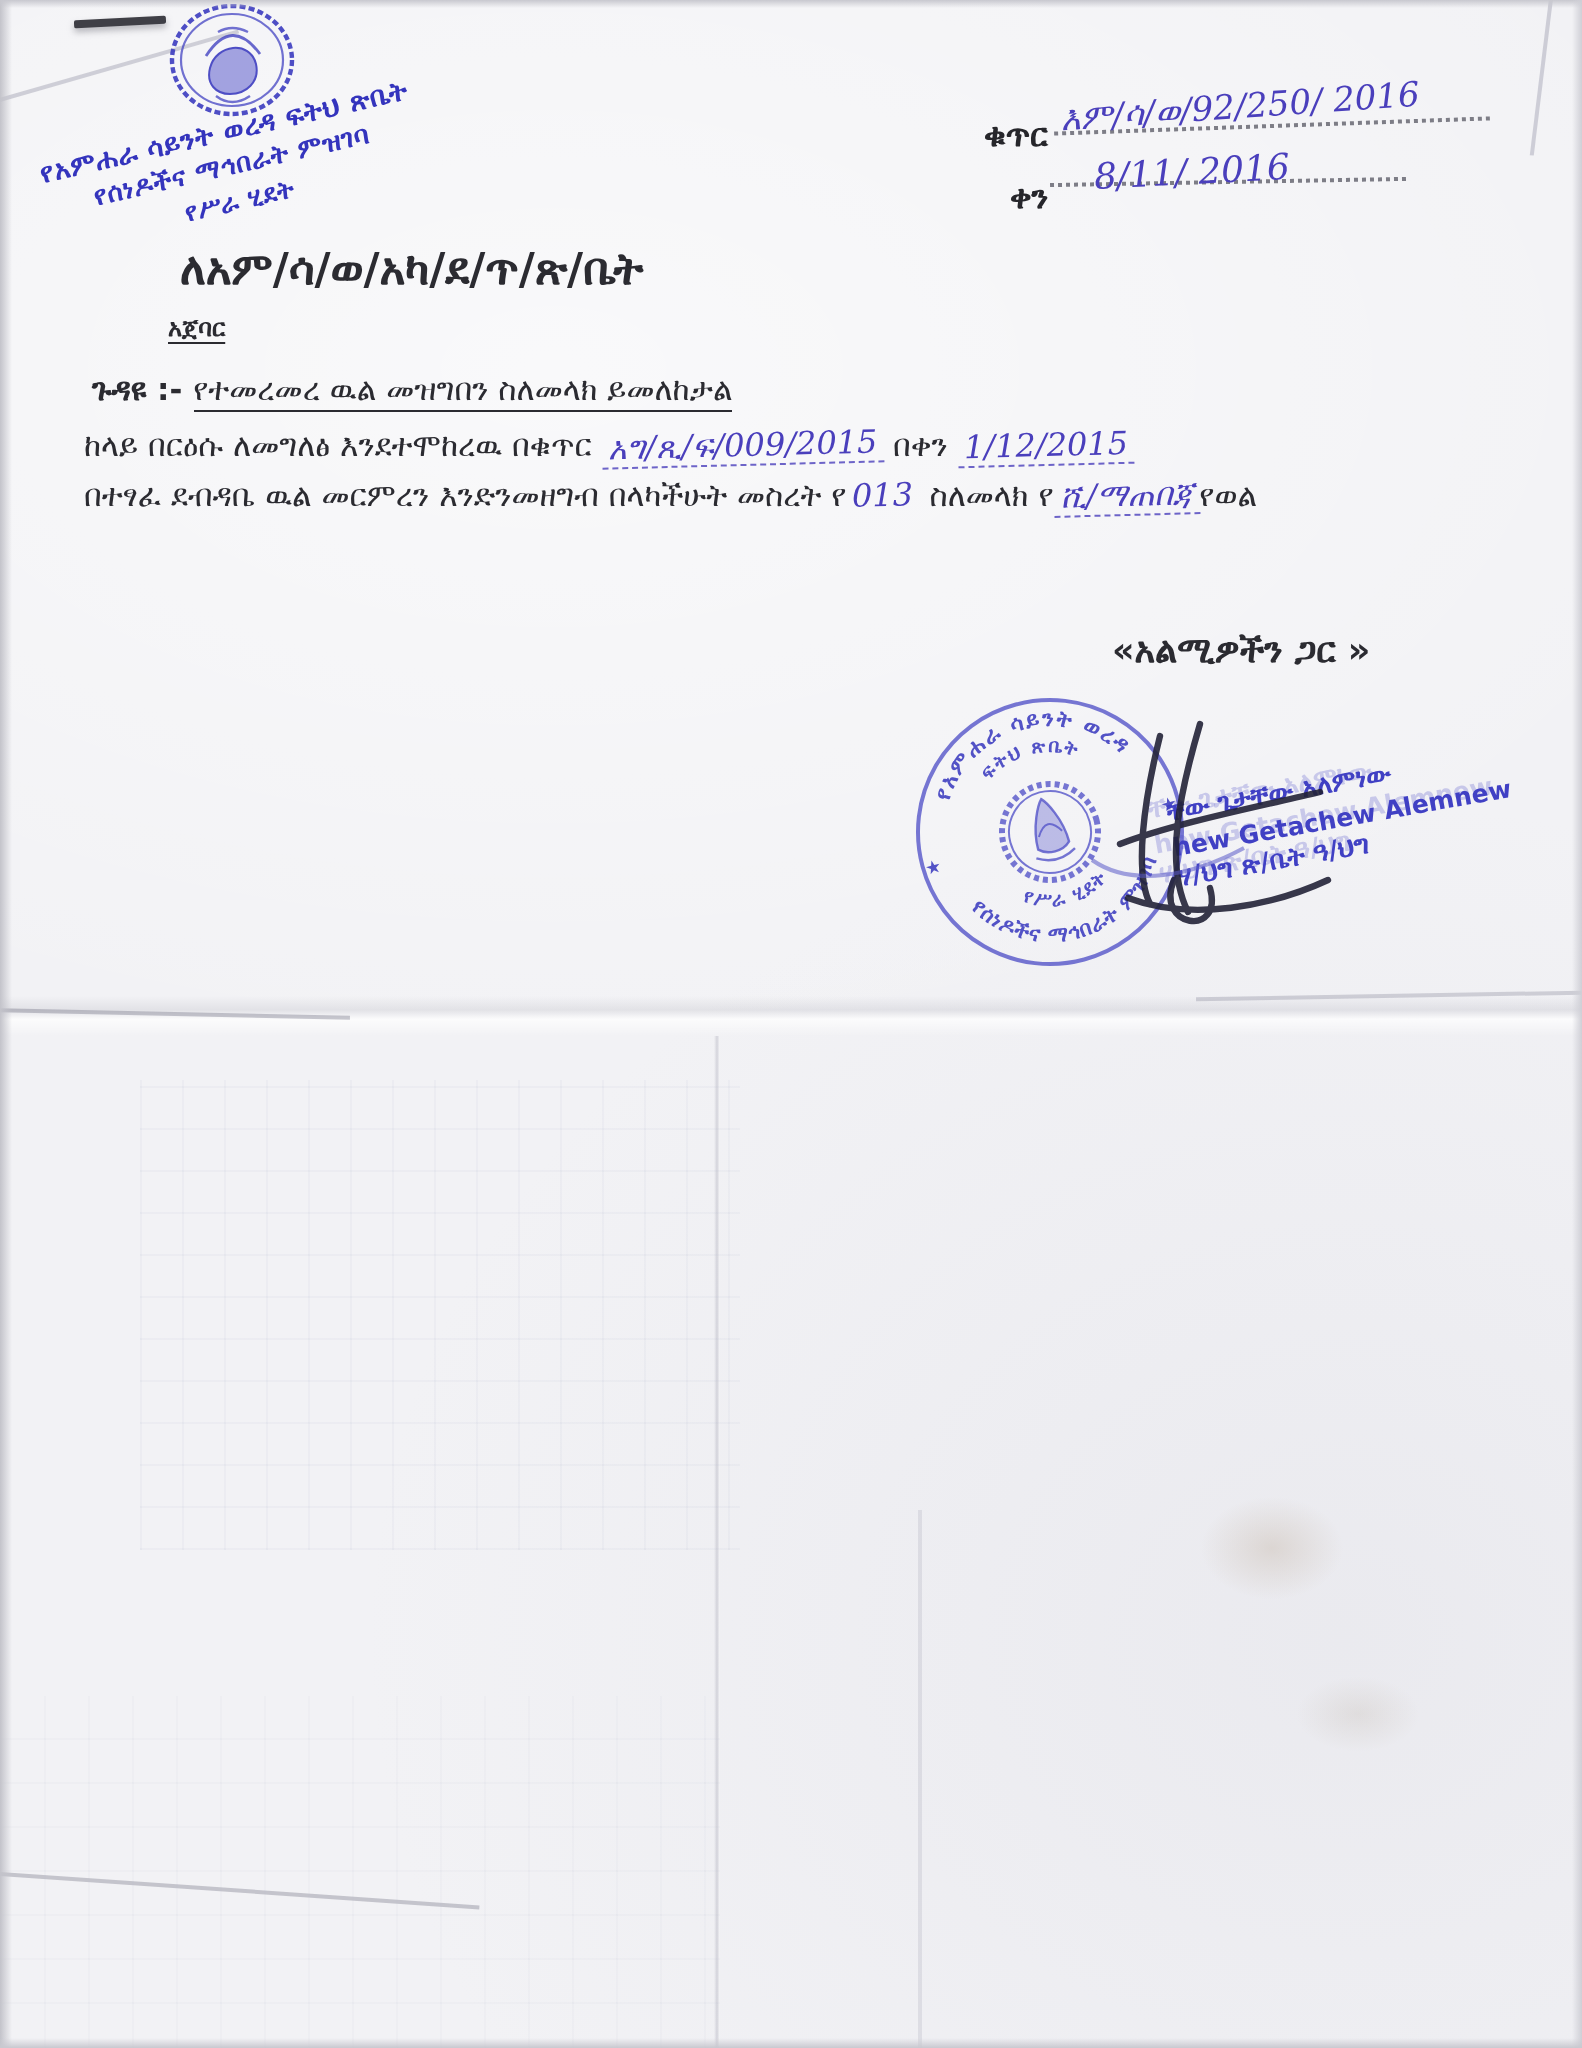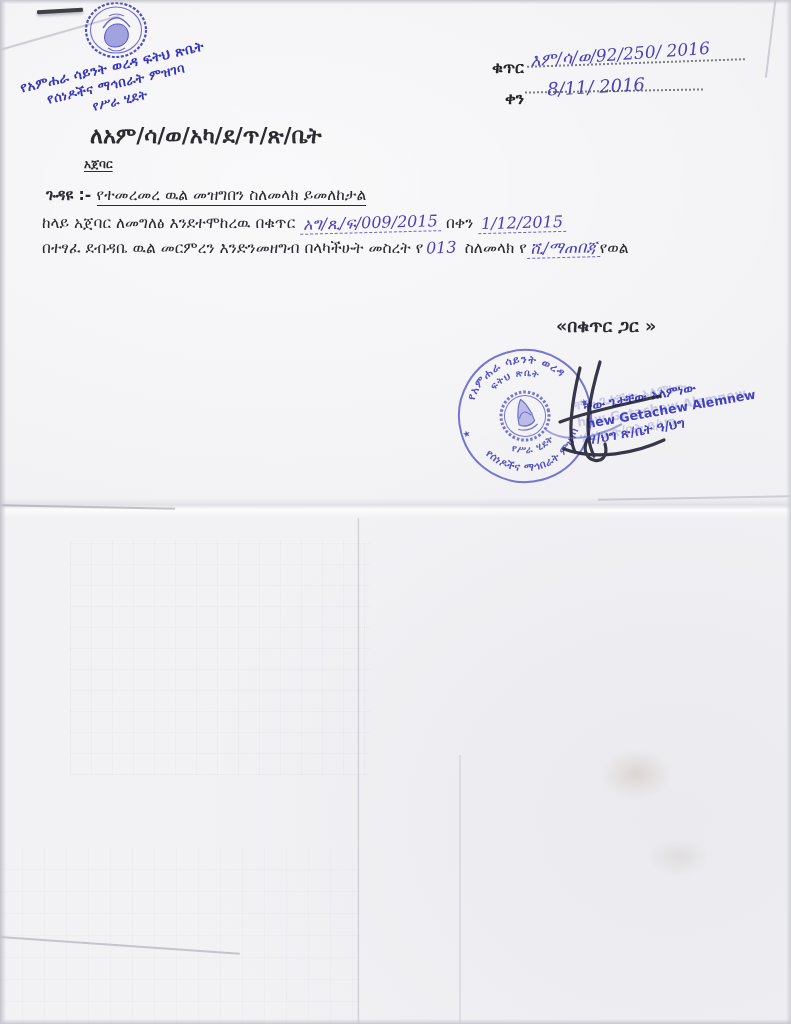--- a/index.html
+++ b/index.html
@@ -123,32 +123,32 @@
   <div class="abs recipient typed">ለአም/ሳ/ወ/አካ/ደ/ጥ/ጽ/ቤት</div>
   <div class="abs city typed">አጀባር</div>
 
   <div class="abs subject">
     <span>ጉዳዩ :-</span>
     <span class="subj-text">የተመረመረ ዉል መዝግበን ስለመላክ ይመለከታል</span>
   </div>
 
   <div class="abs body-par">
     <div class="bl">
-      <span>ከላይ አጀባር ለመግለፅ እንደተሞከረዉ በቁጥር</span>
+      <span>ከላይ በርዕሱ ለመግለፅ እንደተሞከረዉ በቁጥር</span>
       <span class="hw">አግ/ጺ/ፍ/009/2015</span>
       <span>በቀን</span>
       <span class="hw">1/12/2015</span>
     </div>
     <div class="bl">
       <span>በተፃፈ ደብዳቤ ዉል መርምረን እንድንመዘግብ በላካችሁት መስረት የ</span><span class="hw" style="border-bottom:none;">013</span>
       <span>ስለመላክ የ</span><span class="hw">ሺ/ማጠበጃ</span><span>የወል</span>
     </div>
   </div>
 
-  <div class="abs closing typed">«በቁጥር ጋር »</div>
+  <div class="abs closing typed">«አልሚዎችን ጋር »</div>
 
   <svg class="abs" style="left:447px;top:339px;opacity:.88;" width="156" height="154" viewBox="0 0 156 154">
     <defs>
       <path id="arcTopO" d="M 25,77 A 53,53 0 0 1 131,77" fill="none"></path>
       <path id="arcTopI" d="M 38,77 A 40,40 0 0 1 118,77" fill="none"></path>
       <path id="arcBotO" d="M 23,77 A 55,55 0 0 0 133,77" fill="none"></path>
       <path id="arcBotI" d="M 41,77 A 37,37 0 0 0 115,77" fill="none"></path>
     </defs>
     <g transform="rotate(-15 78 77)" fill="#3c3cc0" stroke="none">
       <circle cx="78" cy="77" r="66" fill="none" stroke="rgba(64,64,195,0.8)" stroke-width="2"></circle>

